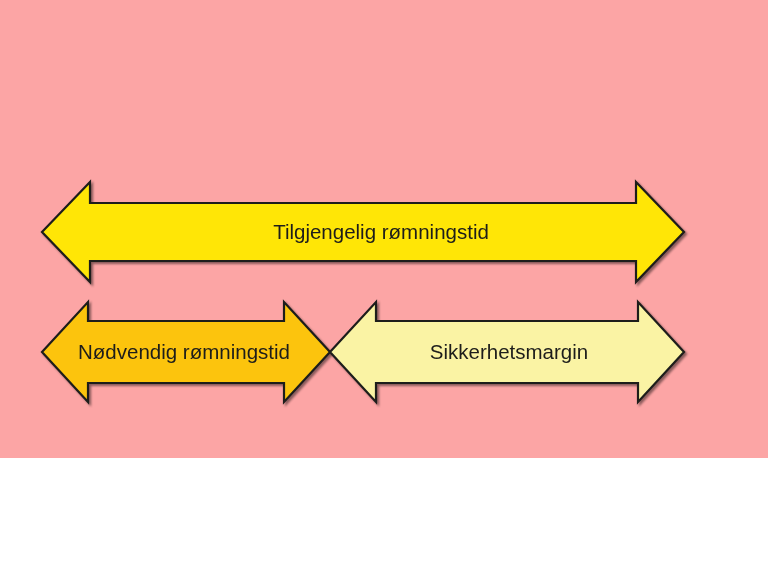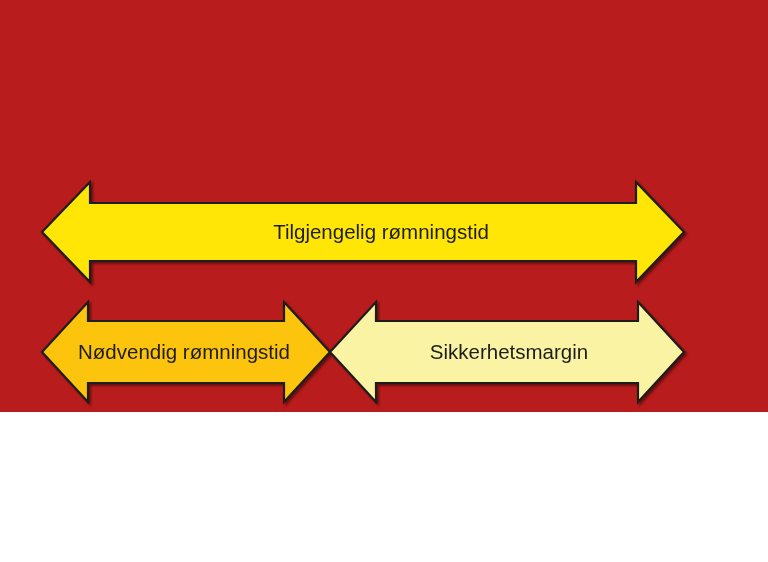--- a/index.html
+++ b/index.html
@@ -3,22 +3,22 @@
 <meta charset="utf-8">
 <style>
   html, body {
     margin: 0;
     padding: 0;
     background: #ffffff;
   }
   .canvas {
     position: relative;
     width: 768px;
-    height: 412px;
-    background: #b91c1c;
+    height: 458px;
+    background: #fca5a5;
     overflow: hidden;
   }
   .arrow-shape {
     stroke: #1d1d1b;
     stroke-width: 2.2;
     stroke-linejoin: miter;
     filter: drop-shadow(2px 2.5px 1px rgba(0,0,0,0.45));
   }
   .arrow-label {
     font-family: "Liberation Sans", sans-serif;

